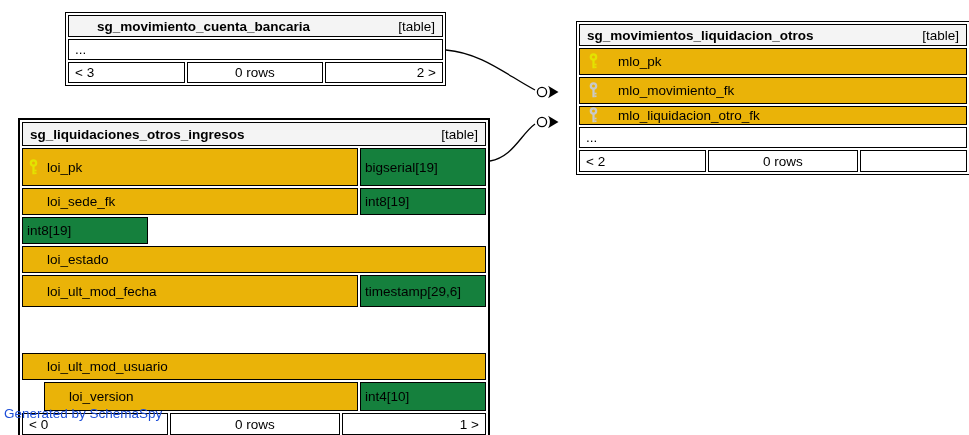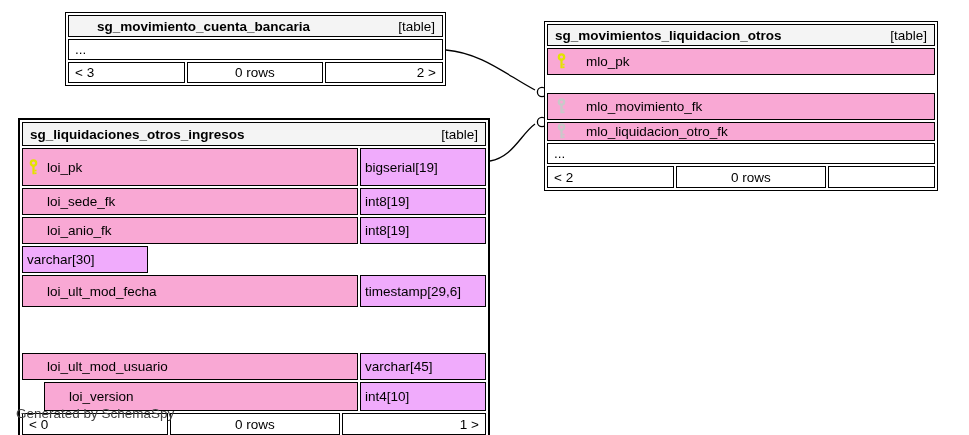--- a/index.html
+++ b/index.html
@@ -14,37 +14,37 @@
   }
   .tbl.main{border-width:2.5px;}
   .hdr{
     border:1px solid #000;background:#f4f4f4;display:flex;align-items:center;
     justify-content:space-between;padding:0 7px;font-weight:bold;box-sizing:border-box;
   }
   .badge{font-weight:normal;}
   .colrow{display:flex;gap:2px;box-sizing:border-box;}
   .namecell{
     border:1px solid #000;display:flex;align-items:center;flex:1;
-    box-sizing:border-box;background:#f9a8d4;
+    box-sizing:border-box;background:#eab308;
   }
   .typecell{
     border:1px solid #000;display:flex;align-items:center;padding-left:4px;
-    box-sizing:border-box;background:#f0abfc;
+    box-sizing:border-box;background:#15803d;
   }
   .iconbox{display:flex;align-items:center;justify-content:flex-start;box-sizing:border-box;}
   .ellipsisrow{
     border:1px solid #000;display:flex;align-items:center;padding-left:6px;
     box-sizing:border-box;background:#fff;
   }
   .ftr{display:flex;gap:2px;}
   .fcell{border:1px solid #000;display:flex;align-items:center;box-sizing:border-box;background:#fff;}
   .fl{justify-content:flex-start;padding-left:6px;}
   .fc{justify-content:center;}
   .fr{justify-content:flex-end;padding-right:6px;flex:1;}
-  .credit{position:absolute;left:16px;top:406px;color:#404040;}
+  .credit{position:absolute;left:4px;top:406px;color:#1d4ed8;}
   .rel-overlay{position:absolute;left:0;top:0;pointer-events:none;}
 </style>
 </head>
 <body>
 
 <svg class="rel-overlay" width="969" height="435">
 
   <g>
     <path d="M 446 50 C 482 53, 508 76, 535 90" fill="none" stroke="#000" stroke-width="1.3"></path>
     <circle cx="542" cy="92" r="4.6" fill="#fff" stroke="#000" stroke-width="1.3"></circle>
@@ -64,41 +64,41 @@
     <span class="badge">[table]</span>
   </div>
   <div class="ellipsisrow" style="height:21px;">...</div>
   <div class="ftr" style="height:21px;">
     <div class="fcell fl" style="width:117px;">&lt; 3</div>
     <div class="fcell fc" style="width:136px;">0 rows</div>
     <div class="fcell fr">2 &gt;</div>
   </div>
 </div>
 
-<div class="tbl" style="left:544px;top:21px;width:394px;">
+<div class="tbl" style="left:576px;top:21px;width:394px;">
   <div class="hdr" style="height:22px;">
     <span>sg_movimientos_liquidacion_otros</span>
     <span class="badge">[table]</span>
   </div>
 
   <div class="colrow" style="height:27px;">
     <div class="namecell">
       <span class="iconbox" style="width:38px;padding-left:8px;">
         <svg width="11" height="17" viewBox="0 0 12 18">
           <circle cx="6" cy="4.2" r="2.9" fill="none" stroke-width="2.5" stroke="#e3e300"></circle>
           <rect x="4.8" y="7" width="2.4" height="9.4" fill="#e3e300"></rect>
           <rect x="7" y="11.4" width="2.3" height="1.8" fill="#e3e300"></rect>
           <rect x="7" y="14.4" width="2.3" height="1.8" fill="#e3e300"></rect>
         </svg>
       </span>
       <span>mlo_pk</span>
     </div>
   </div>
 
-  <div class="colrow" style="height:27px;margin-top:16px;">
+  <div class="colrow" style="height:27px;">
     <div class="namecell">
       <span class="iconbox" style="width:38px;padding-left:8px;">
         <svg width="11" height="17" viewBox="0 0 12 18">
           <circle cx="6" cy="4.2" r="2.9" fill="none" stroke-width="2.5" stroke="#c9c9c9"></circle>
           <rect x="4.8" y="7" width="2.4" height="9.4" fill="#c9c9c9"></rect>
           <rect x="7" y="11.4" width="2.3" height="1.8" fill="#c9c9c9"></rect>
           <rect x="7" y="14.4" width="2.3" height="1.8" fill="#c9c9c9"></rect>
         </svg>
       </span>
       <span>mlo_movimiento_fk</span>
@@ -150,45 +150,43 @@
 
   <div class="colrow" style="height:27px;">
     <div class="namecell">
       <span class="iconbox" style="width:24px;"></span>
       <span>loi_sede_fk</span>
     </div>
     <div class="typecell" style="width:126px;">int8[19]</div>
   </div>
 
   <div class="colrow" style="height:27px;">
-    <div class="namecell">
-      <span class="iconbox" style="width:24px;"></span>
-      <span>loi_anio_fk</span>
-    </div>
     <div class="typecell" style="width:126px;">int8[19]</div>
   </div>
 
   <div class="colrow" style="height:27px;">
-    <div class="typecell" style="width:126px;">varchar[30]</div>
+    <div class="namecell">
+      <span class="iconbox" style="width:24px;"></span>
+      <span>loi_estado</span>
+    </div>
   </div>
 
   <div class="colrow" style="height:32px;">
     <div class="namecell">
       <span class="iconbox" style="width:24px;"></span>
       <span>loi_ult_mod_fecha</span>
     </div>
     <div class="typecell" style="width:126px;">timestamp[29,6]</div>
   </div>
 
   <div class="colrow" style="height:27px;margin-top:44px;">
     <div class="namecell">
       <span class="iconbox" style="width:24px;"></span>
       <span>loi_ult_mod_usuario</span>
     </div>
-    <div class="typecell" style="width:126px;">varchar[45]</div>
   </div>
 
   <div class="colrow" style="height:29px;padding-left:22px;">
     <div class="namecell">
       <span class="iconbox" style="width:24px;"></span>
       <span>loi_version</span>
     </div>
     <div class="typecell" style="width:126px;">int4[10]</div>
   </div>
 

